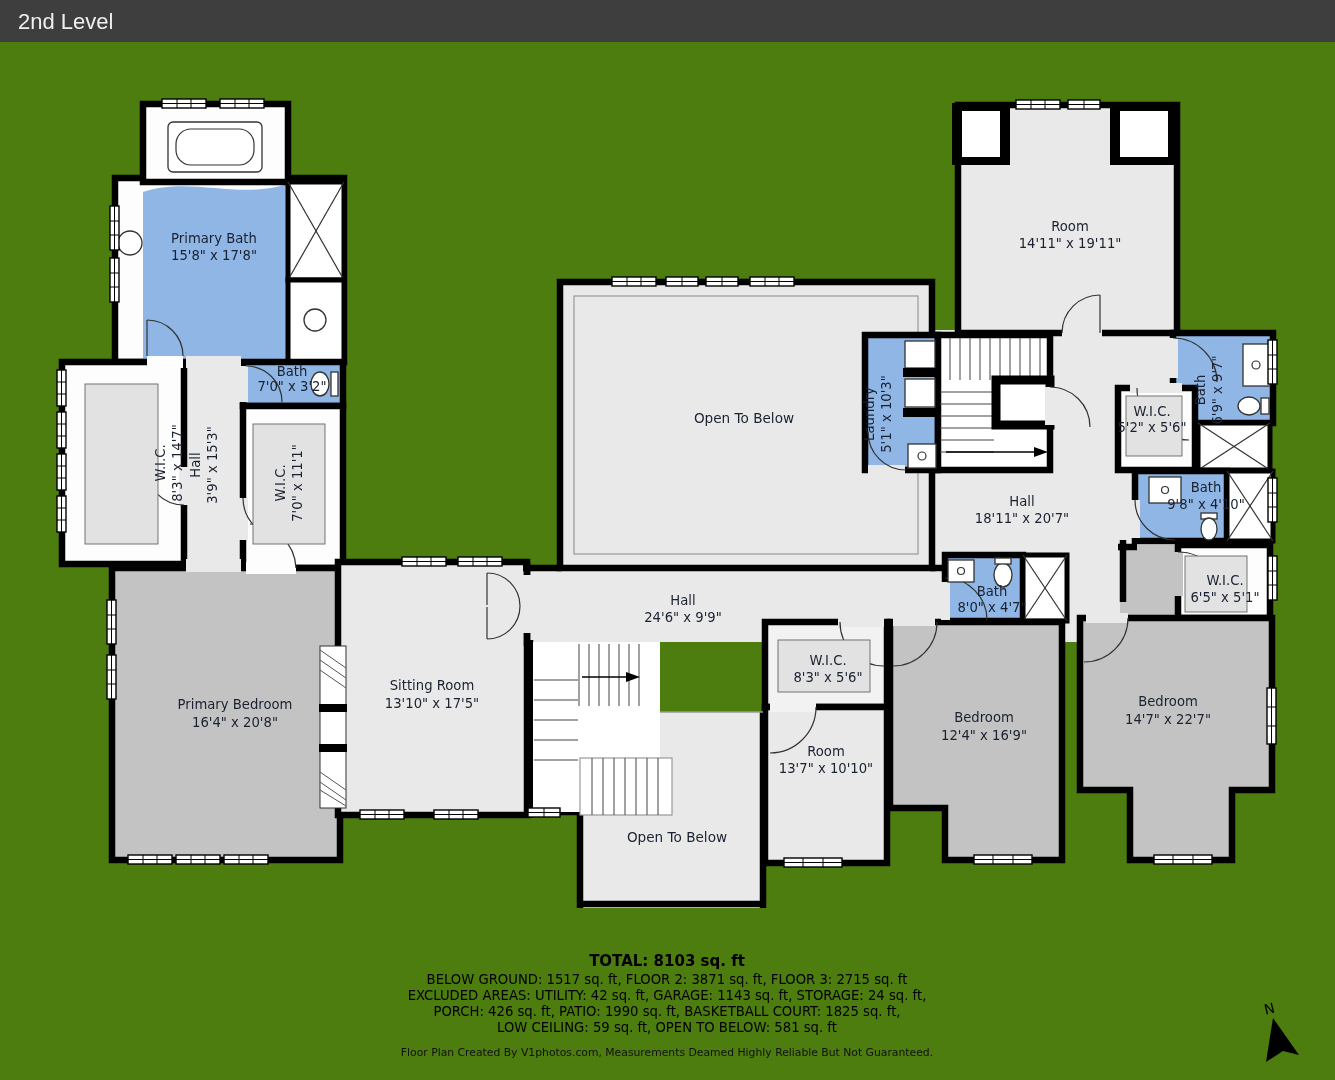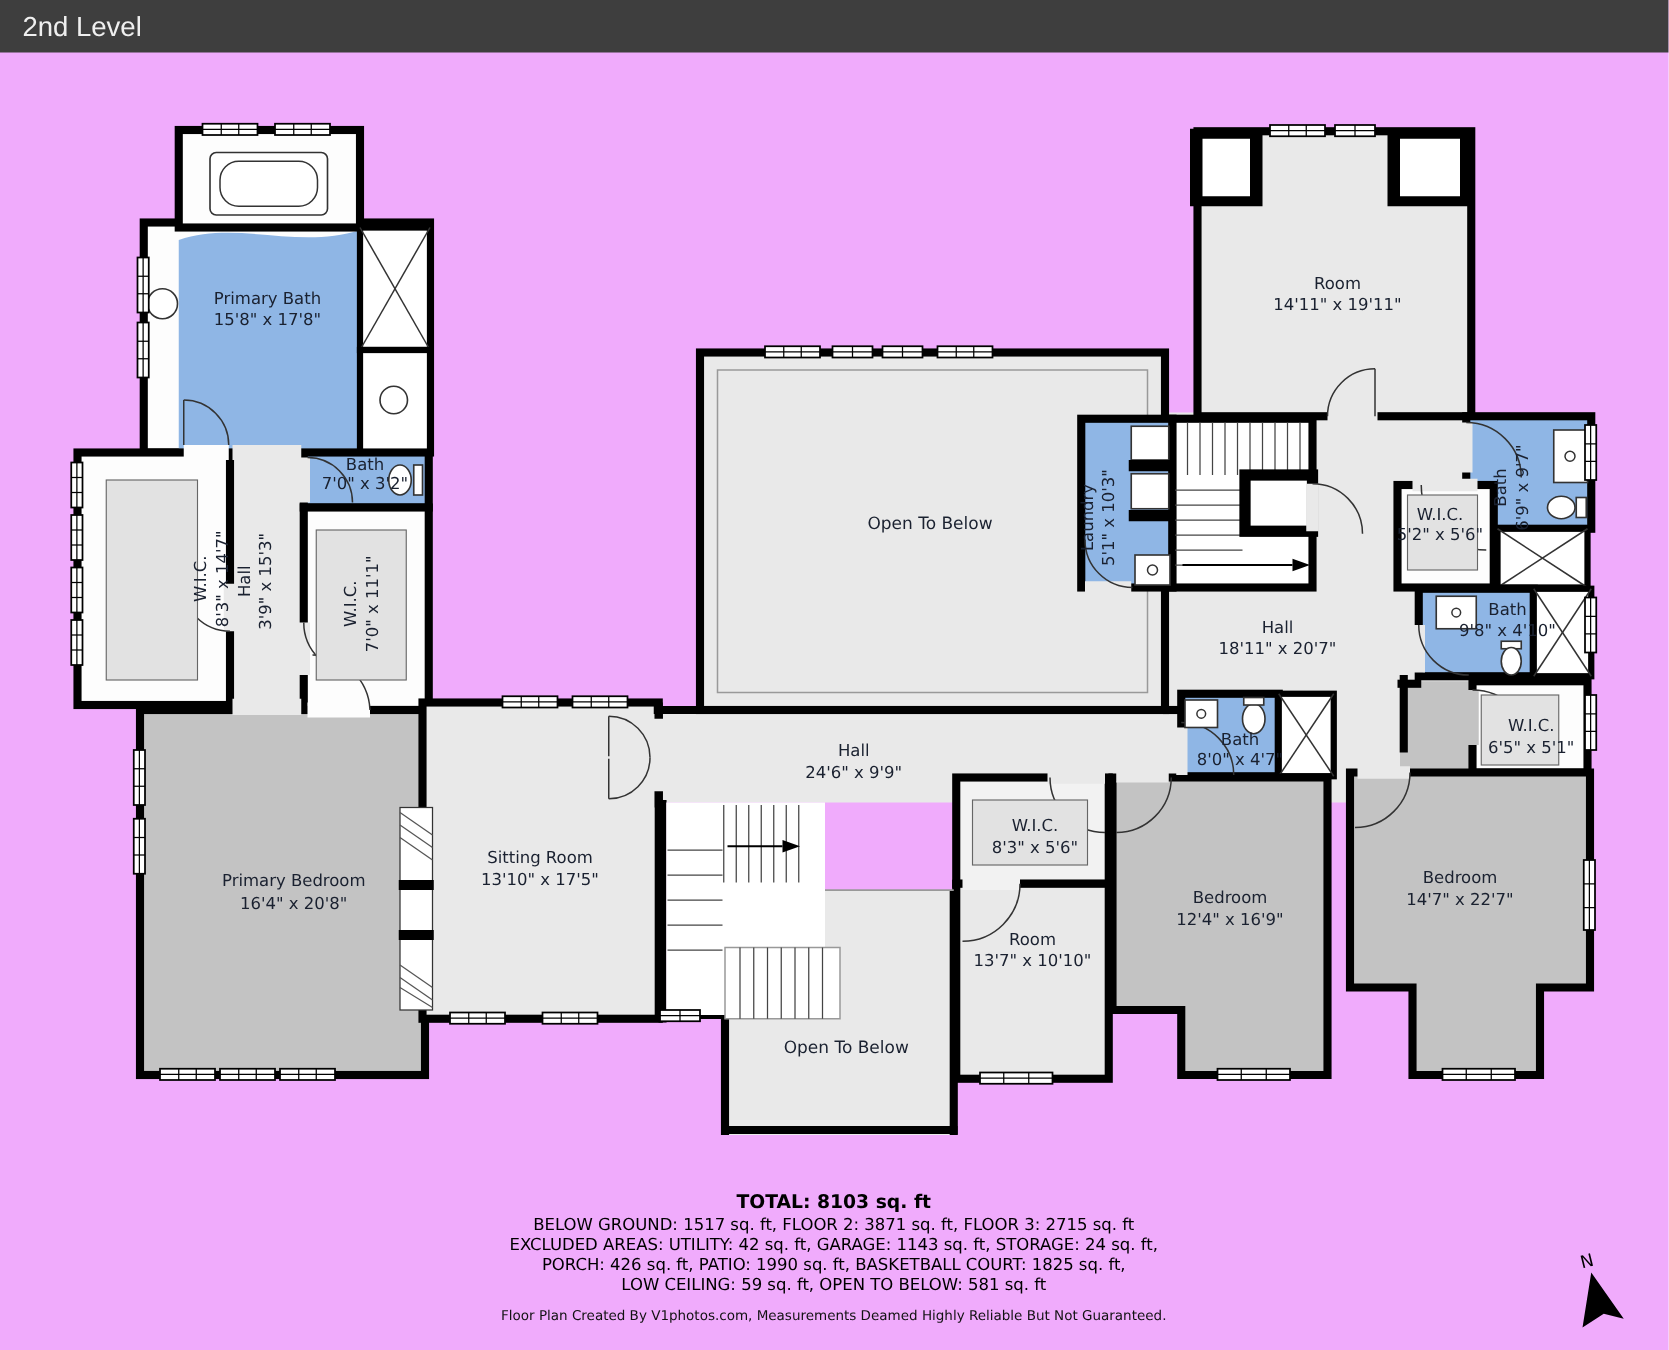--- a/index.html
+++ b/index.html
@@ -1,16 +1,16 @@
 <!DOCTYPE html>
 <html><head>
 <meta charset="utf-8">
 <style>
   html,body{margin:0;padding:0;background:#fff;}
-  .wrap{position:relative;width:1335px;height:1080px;background:#f0abfc;font-family:"DejaVu Sans",sans-serif;}
+  .wrap{position:relative;width:1335px;height:1080px;background:#4d7c0f;font-family:"DejaVu Sans",sans-serif;}
   svg{display:block;}
   .lbl{font-family:"DejaVu Sans",sans-serif;font-size:13.2px;fill:#1a2130;text-anchor:middle;}
   .lblB{font-family:"DejaVu Sans",sans-serif;font-size:13.6px;fill:#1a2130;text-anchor:middle;}
   .hdr{font-family:"Liberation Sans",sans-serif;font-size:22px;fill:#efefef;}
   .ftB{font-family:"DejaVu Sans",sans-serif;font-size:15px;font-weight:bold;fill:#000;text-anchor:middle;}
   .ft{font-family:"DejaVu Sans",sans-serif;font-size:13.2px;fill:#000;text-anchor:middle;}
   .ftS{font-family:"DejaVu Sans",sans-serif;font-size:10.8px;fill:#111;text-anchor:middle;}
   .wall{stroke:#000;stroke-width:6.5;}
   .thin{stroke:#333;stroke-width:1.2;fill:none;}
   .step{stroke:#444;stroke-width:1;}

